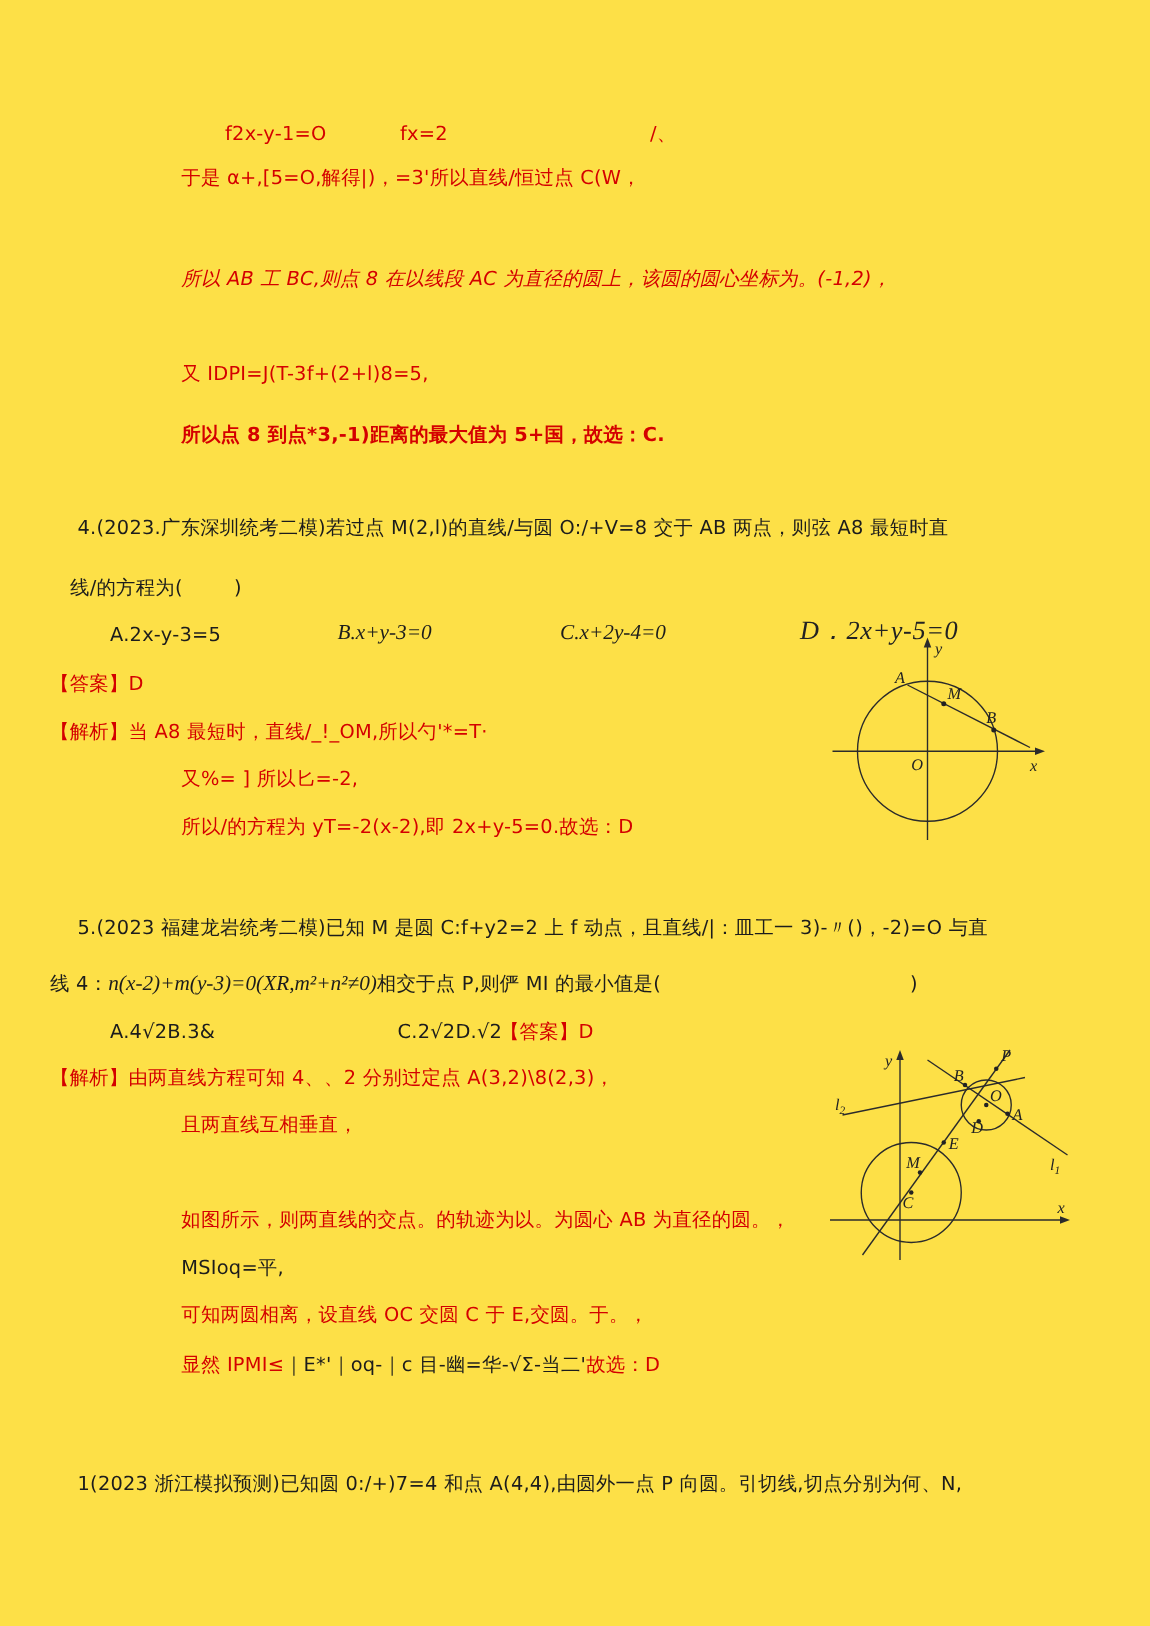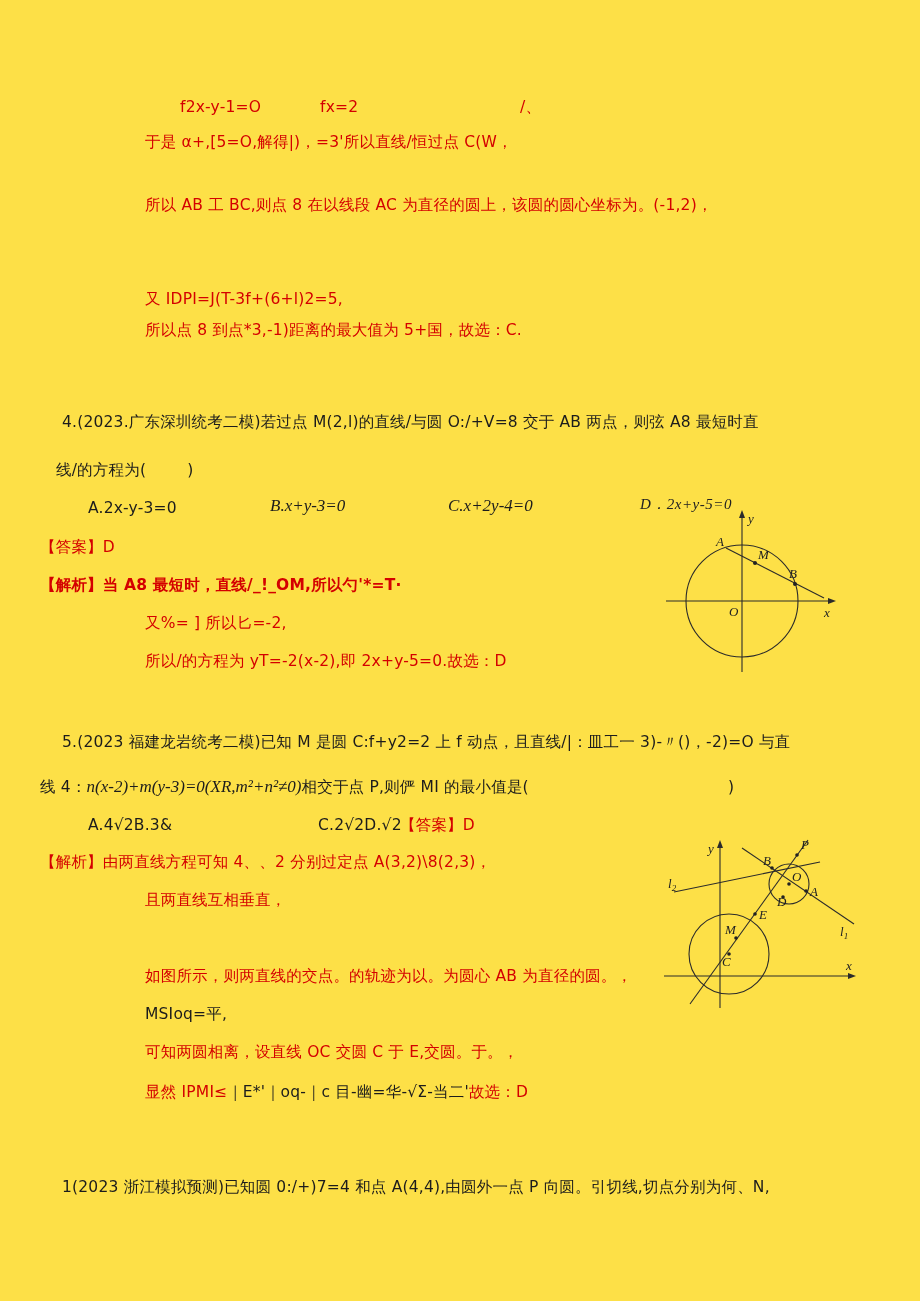--- a/index.html
+++ b/index.html
@@ -4,52 +4,52 @@
 <style>
   html,body{margin:0;padding:0;background:#ffffff;}
   .page{
     position:relative;width:920px;height:1301px;background:#fde047;
     font-family:"DejaVu Sans","Liberation Sans",sans-serif;
     color:#1c1c1c;overflow:hidden;
   }
   .line{position:absolute;white-space:pre;font-size:15.5px;line-height:22px;letter-spacing:.2px;}
   .red{color:#d40000;}
   .mathit{font-family:"Liberation Serif","DejaVu Serif",serif;font-style:italic;font-size:17px;letter-spacing:0;}
-  .mathD{font-family:"Liberation Serif","DejaVu Serif",serif;font-style:italic;font-size:15px;letter-spacing:.5px;color:#222;}
+  .mathD{font-family:"Liberation Serif","DejaVu Serif",serif;font-style:italic;font-size:21px;letter-spacing:.5px;color:#222;}
   .fig{position:absolute;}
   .fig svg{display:block;}
   .fig text{font-family:"Liberation Serif","DejaVu Serif",serif;font-style:italic;font-size:13px;fill:#222;}
   .fig .axis,.fig .shape{stroke:#2b2b2b;stroke-width:1.1;fill:none;}
   .fig .dot{fill:#222;stroke:none;}
   .fig .arrow{fill:#2b2b2b;stroke:none;}
 </style>
 </head>
 <body>
 
 <div class="page">
 
   <div class="line red" style="left:180px;top:96px;">f2x-y-1=O</div>
   <div class="line red" style="left:320px;top:96px;">fx=2</div>
   <div class="line red" style="left:520px;top:96px;">/、</div>
 
   <div class="line red" style="left:145px;top:131px;">于是 α+,[5=O,解得|)，=3'所以直线/恒过点 C(W，</div>
-  <div class="line red" style="left:145px;top:194px;">所以 AB 工 BC,则点 8 在以线段 AC 为直径的圆上，该圆的圆心坐标为。(-1,2)，</div>
-  <div class="line red" style="left:145px;top:288px;">又 IDPI=J(T-3f+(6+l)2=5,</div>
-  <div class="line red" style="left:145px;top:319px;">所以点 8 到点*3,-1)距离的最大值为 5+国，故选：C.</div>
+  <div class="line red" style="left:145px;top:212px;font-style:italic;">所以 AB 工 BC,则点 8 在以线段 AC 为直径的圆上，该圆的圆心坐标为。(-1,2)，</div>
+  <div class="line red" style="left:145px;top:288px;">又 IDPI=J(T-3f+(2+l)8=5,</div>
+  <div class="line red" style="left:145px;top:337px;font-weight:bold;">所以点 8 到点*3,-1)距离的最大值为 5+国，故选：C.</div>
 
   <div class="line" style="left:62px;top:411px;">4.(2023.广东深圳统考二模)若过点 M(2,l)的直线/与圆 O:/+V=8 交于 AB 两点，则弦 A8 最短时直</div>
   <div class="line" style="left:56px;top:459px;">线/的方程为(        )</div>
 
-  <div class="line" style="left:88px;top:497px;">A.2x-y-3=0</div>
+  <div class="line" style="left:88px;top:497px;">A.2x-y-3=5</div>
   <div class="line mathit" style="left:270px;top:495px;">B.x+y-3=0</div>
   <div class="line mathit" style="left:448px;top:495px;">C.x+2y-4=0</div>
   <div class="line mathD" style="left:640px;top:493px;">D．2x+y-5=0</div>
 
   <div class="line red" style="left:40px;top:536px;">【答案】D</div>
-  <div class="line red" style="left:40px;top:574px;font-weight:bold;">【解析】当 A8 最短时，直线/_!_OM,所以勺'*=T·</div>
+  <div class="line red" style="left:40px;top:574px;">【解析】当 A8 最短时，直线/_!_OM,所以勺'*=T·</div>
   <div class="line red" style="left:145px;top:612px;">又%= ] 所以匕=-2,</div>
   <div class="line red" style="left:145px;top:650px;">所以/的方程为 yT=-2(x-2),即 2x+y-5=0.故选：D</div>
 
   <div class="fig" style="left:652px;top:506px;">
     <svg width="190" height="172" viewBox="0 0 190 172">
       <line class="axis" x1="90" y1="166" x2="90" y2="10"></line>
       <polygon class="arrow" points="90,4 87,12 93,12"></polygon>
       <line class="axis" x1="14" y1="95" x2="178" y2="95"></line>
       <polygon class="arrow" points="184,95 176,92 176,98"></polygon>
       <circle class="shape" cx="90" cy="95" r="56"></circle>

